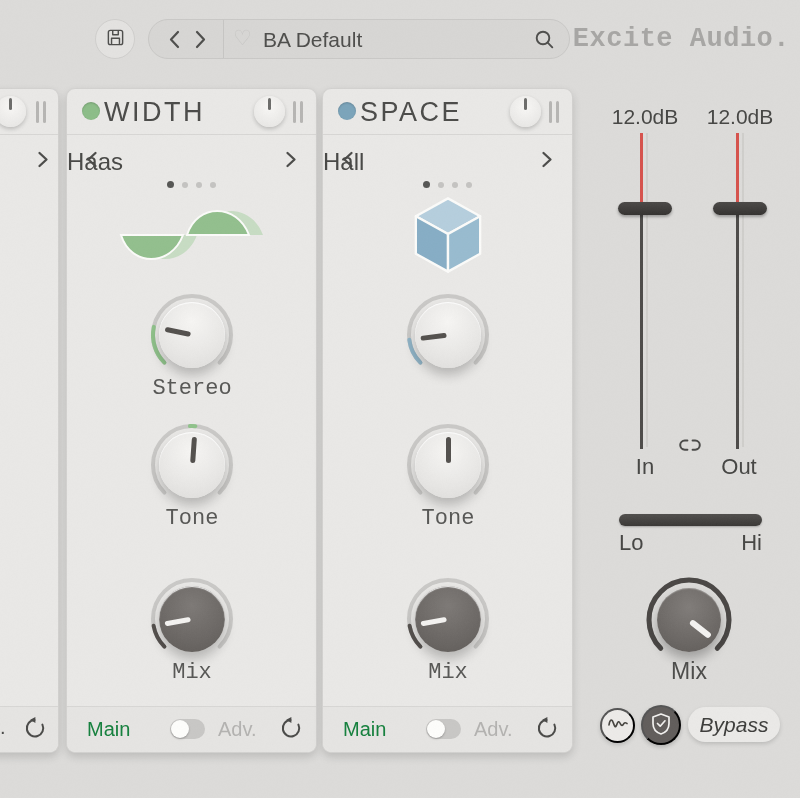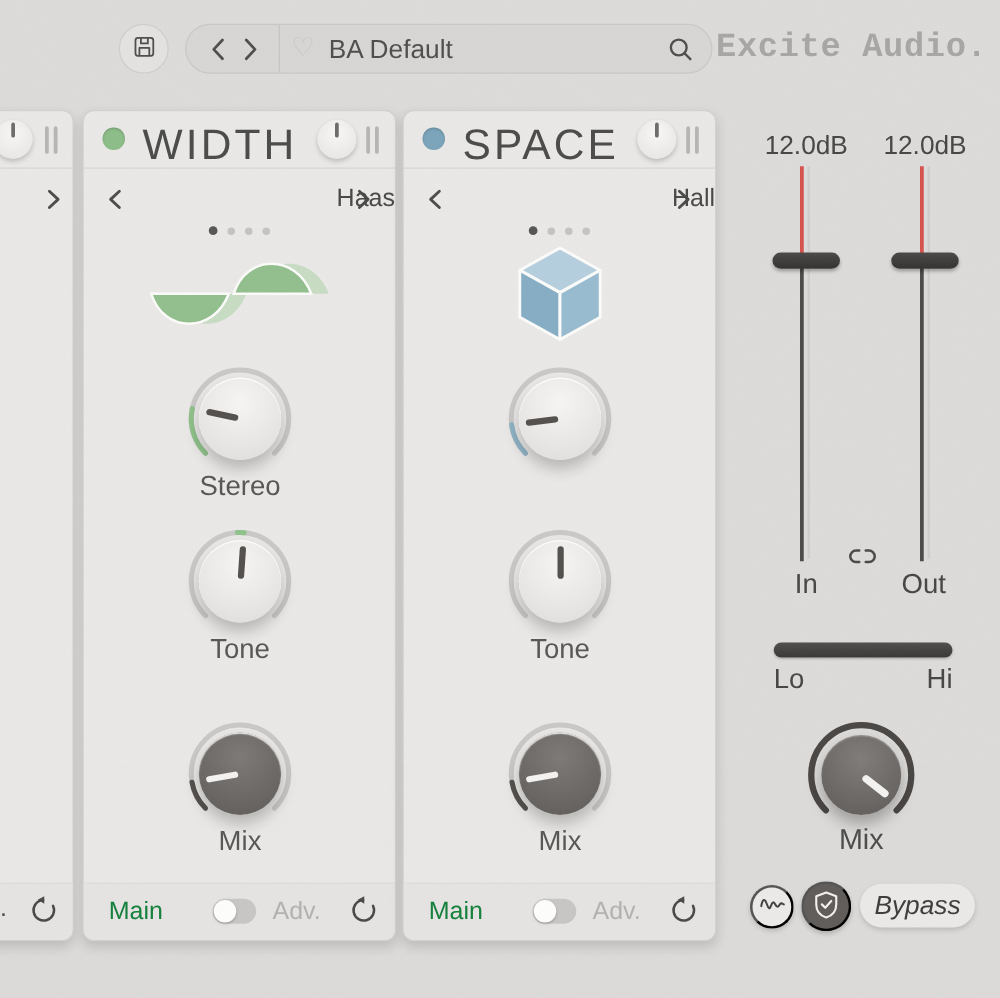--- a/index.html
+++ b/index.html
@@ -25,52 +25,52 @@
 
   
   .panel{position:absolute;top:88px;width:251px;height:665px;background:#e9e8e6;
     border:1px solid #d2d1cf;border-radius:9px;box-sizing:border-box;
     box-shadow:0 4px 9px rgba(0,0,0,.14);}
   .panel.partial{left:-11px;width:70px;border-radius:0 9px 9px 0;border-left:none;}
   #panel-width{left:66px;} #panel-space{left:322px;}
   .p-header{position:absolute;top:0;left:0;right:0;height:45px;border-bottom:1px solid #d7d6d4;}
   .status-dot{position:absolute;left:15px;top:13px;width:18px;height:18px;border-radius:50%;
     box-shadow:inset 0 1px 2px rgba(0,0,0,.18);cursor:pointer;}
-  .p-title{position:absolute;left:47px;top:8px;font-size:34px;letter-spacing:2.5px;color:#4b4b49;}
+  .p-title{position:absolute;left:37px;top:8px;font-size:27px;letter-spacing:2.5px;color:#4b4b49;}
   .mini-knob{position:absolute;right:31px;top:7px;width:31px;height:31px;border-radius:50%;
     background:radial-gradient(circle at 50% 35%,#f8f7f5,#e9e8e6 75%);
     box-shadow:0 2px 4px rgba(0,0,0,.2);cursor:pointer;}
   .mini-knob .mk-line{position:absolute;left:50%;top:2px;width:3px;height:12px;margin-left:-1.5px;
     background:#6c6c6a;border-radius:2px;}
   .grip{position:absolute;right:13px;top:12px;display:flex;gap:4px;cursor:grab;}
   .grip i{display:block;width:3px;height:22px;background:#b6b5b3;border-radius:2px;}
 
   .chev{position:absolute;top:62px;width:12px;height:17px;cursor:pointer;}
   .chev.left{left:19px;} .chev.right{right:19px;}
   .partial .chev.right{right:9px;}
-  .preset-label{position:absolute;top:59px;left:0;right:0;text-align:right;
-    font-size:20px;color:#484846;cursor:pointer;}
+  .preset-label{position:absolute;top:59px;left:0;right:0;text-align:left;
+    font-size:24px;color:#484846;cursor:pointer;}
   .dots{position:absolute;top:92px;left:0;right:0;display:flex;justify-content:center;
     align-items:center;gap:8px;}
   .dots i{display:block;width:6px;height:6px;border-radius:50%;background:#c4c3c1;}
   .dots i.active{width:7px;height:7px;background:#565654;}
   .icon-slot{position:absolute;top:104px;left:0;right:0;height:84px;
     display:flex;align-items:center;justify-content:center;}
 
   .knob-unit{position:absolute;width:120px;left:65px;height:125px;cursor:pointer;}
   .ku-1{top:191px;} .ku-2{top:321px;} .ku-3{top:475px;}
   svg.arc{position:absolute;left:5px;top:0;}
   .cap{position:absolute;left:27px;top:22px;width:66px;height:66px;border-radius:50%;
     background:radial-gradient(circle at 50% 30%,#f6f5f3,#e7e6e4 62%,#dcdbd9);
     box-shadow:0 7px 12px rgba(0,0,0,.22), inset 0 1px 1px rgba(255,255,255,.9);}
   .cap.dark{background:radial-gradient(circle at 50% 30%,#7d7976,#6b6764 60%,#5e5a57);}
   .pointer{position:absolute;left:50%;top:50%;width:5px;height:26px;margin:-28px 0 0 -2.5px;
     border-radius:3px;background:#53504d;transform-origin:2.5px 28px;}
   .cap.dark .pointer{background:#f3f2f0;}
-  .klabel{position:absolute;top:96px;left:0;right:0;text-align:center;font-size:22px;color:#575755;}
+  .klabel{position:absolute;top:96px;left:0;right:0;text-align:center;font-size:22px;color:#575755;font-family:Liberation Mono, monospace;}
 
   .p-footer{position:absolute;left:0;right:0;bottom:0;height:45px;background:#e5e4e2;
     border-top:1px solid #d7d6d4;border-radius:0 0 9px 9px;}
   .f-main{position:absolute;left:20px;top:11px;font-size:20px;color:#15803d;}
   .toggle{position:absolute;left:103px;top:12px;width:35px;height:20px;border-radius:10px;
     background:#c8c7c5;cursor:pointer;}
   .toggle i{position:absolute;left:1px;top:1px;width:18px;height:18px;border-radius:50%;
     background:#fdfdfb;box-shadow:0 1px 2px rgba(0,0,0,.25);}
   .f-adv{position:absolute;left:151px;top:11px;font-size:20px;color:#b3b2b0;cursor:pointer;}
   .reset{position:absolute;right:12px;top:9px;width:25px;height:25px;cursor:pointer;}

